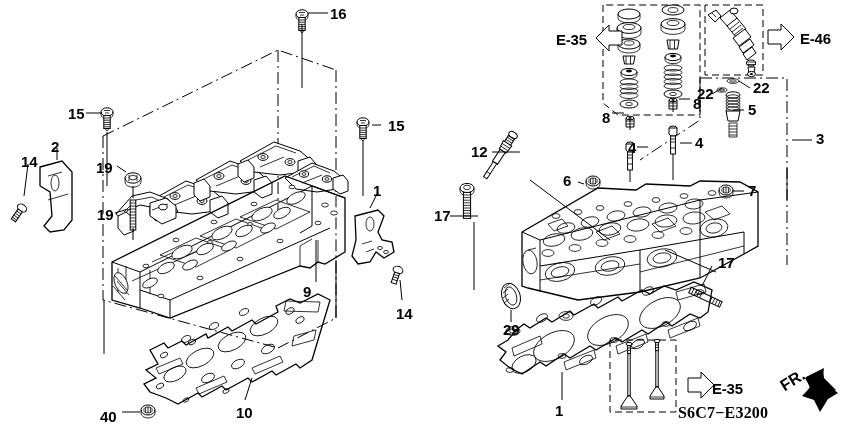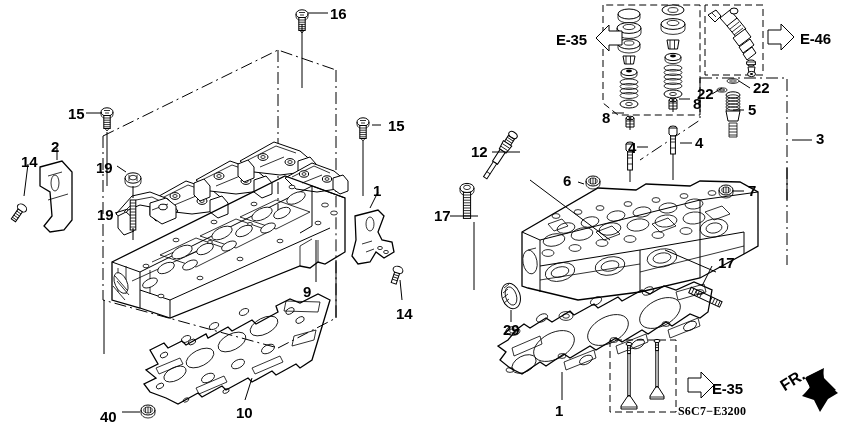--- a/index.html
+++ b/index.html
@@ -4,21 +4,21 @@
 <style>
   html,body{margin:0;padding:0;background:#fff;}
   body{width:850px;height:425px;overflow:hidden;
        font-family:"Liberation Sans",sans-serif;color:#000;}
   #stage{position:relative;width:850px;height:335px;background:#fff;}
   #stage svg{position:absolute;left:0;top:0;}
   .lbl{position:absolute;font-weight:bold;font-family:"Liberation Sans",sans-serif;
        color:#000;white-space:nowrap;line-height:1;}
   .num{font-size:15px;}
   .ref{font-size:15px;letter-spacing:-0.2px;}
-  .code{font-size:12px;letter-spacing:0.2px;font-family:"Liberation Serif",serif;font-weight:bold;}
+  .code{font-size:16px;letter-spacing:0.2px;font-family:"Liberation Serif",serif;font-weight:bold;}
   .fr{font-size:16px;font-weight:bold;font-family:"Liberation Sans",sans-serif;}
 </style>
 </head>
 <body>
 
 <div id="stage">
 
 <svg width="850" height="425" viewBox="0 0 850 425">
   <defs>
     <style>

